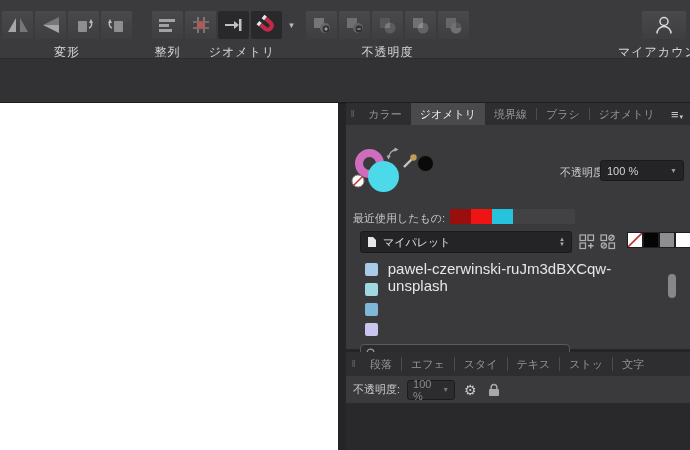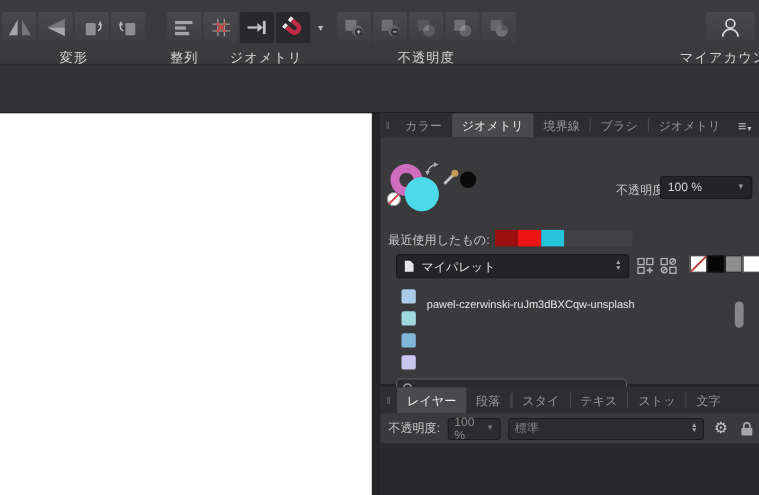--- a/index.html
+++ b/index.html
@@ -54,21 +54,21 @@
   .stepper span{font-size:6px;color:#aaaaac;}
   .recent-label{position:absolute;left:7px;top:86px;font-size:11px;color:#c8c8ca;}
   .recent-chip{position:absolute;top:84px;width:21px;height:15px;}
   .recent-strip{position:absolute;left:167px;top:84px;width:62px;height:15px;background:#424244;border-radius:0 2px 2px 0;}
   .palette-dd{left:14px;top:106px;width:212px;height:22px;}
   .palette-dd .pname{margin-left:6px;font-size:11px;color:#e2e2e4;}
   .sw-tool{position:absolute;top:108px;display:flex;align-items:center;justify-content:center;width:20px;height:18px;}
   .quick{position:absolute;top:107px;width:16px;height:16px;box-sizing:border-box;border:1px solid #1e1e20;}
   .swrow{position:absolute;left:0;width:320px;height:20px;display:flex;align-items:center;}
   .swchip{width:13px;height:13px;border-radius:2px;margin-left:19px;}
-  .swname{margin-left:10px;font-size:10px;color:#e6e6e8;margin-top:16px;}
+  .swname{margin-left:10px;font-size:15px;color:#e6e6e8;margin-top:16px;}
   .scrollthumb{position:absolute;left:322px;top:149px;width:8px;height:24px;border-radius:4px;background:#87878b;}
   .searchbox{position:absolute;left:14px;top:219px;width:210px;height:19px;box-sizing:border-box;
              background:#2c2c2e;border:1px solid #5a5a5c;border-radius:4px;display:flex;align-items:center;padding:0 5px;}
   .searchbox input{flex:1;background:transparent;border:none;outline:none;color:#ddd;font-size:11px;margin-left:4px;}
 
   
   .lrow{position:absolute;left:0;top:24px;width:344px;height:27px;background:#3a3a3c;
         border-bottom:1px solid #2a2a2c;display:flex;align-items:center;}
   .lrow .oplabel2{font-size:11px;color:#c8c8ca;margin-left:7px;}
   .ldrop{background:#2c2c2e;border:1px solid #1c1c1e;border-radius:3px;height:20px;display:flex;
@@ -337,47 +337,40 @@
           <line x1="7.2" y1="7.2" x2="10.2" y2="10.2" stroke="#9a9a9c" stroke-width="1.5"></line>
         </svg>
         <input type="text" style="">
       </div>
     </div>
   </section>
 
   <section class="panel panel-layers">
     <div class="tabbar" style="height:24px">
       <span class="handle">‖</span>
-      <div class="tab active">レイヤー</div>
       <div class="tab">段落</div>
       <div class="tabsep"></div>
+      <div class="tab">エフェ</div>
       <div class="tabsep"></div>
       <div class="tab">スタイ</div>
       <div class="tabsep"></div>
       <div class="tab">テキス</div>
       <div class="tabsep"></div>
       <div class="tab">ストッ</div>
       <div class="tabsep"></div>
       <div class="tab">文字</div>
 
     </div>
 
     <div class="lrow">
       <span class="oplabel2">不透明度:</span>
       <div class="ldrop" style="width:48px;margin-left:7px;color:#8a8a8c">
         <span>100 %</span>
         <span class="dd-arrow" style="margin-left:4px;font-size:7px;color:#77777a">▼</span>
       </div>
-      <div class="ldrop" style="width:178px;margin-left:7px;color:#808084">
-        <span>標準</span>
-        <span class="stepper">
-          <span>▲</span>
-          <span>▼</span>
-        </span>
-      </div>
       <button class="gear">
         <span>⚙</span>
       </button>
       <button style="margin-left:11px">
         <svg width="12" height="14">
           <rect x="1" y="6" width="10" height="7" rx="1" fill="#a8a8aa"></rect>
           <path d="M3.2 6 V4.2 a2.8 2.8 0 0 1 5.6 0 V6" stroke="#a8a8aa" fill="none" stroke-width="1.5"></path>
         </svg>
       </button>
     </div>

